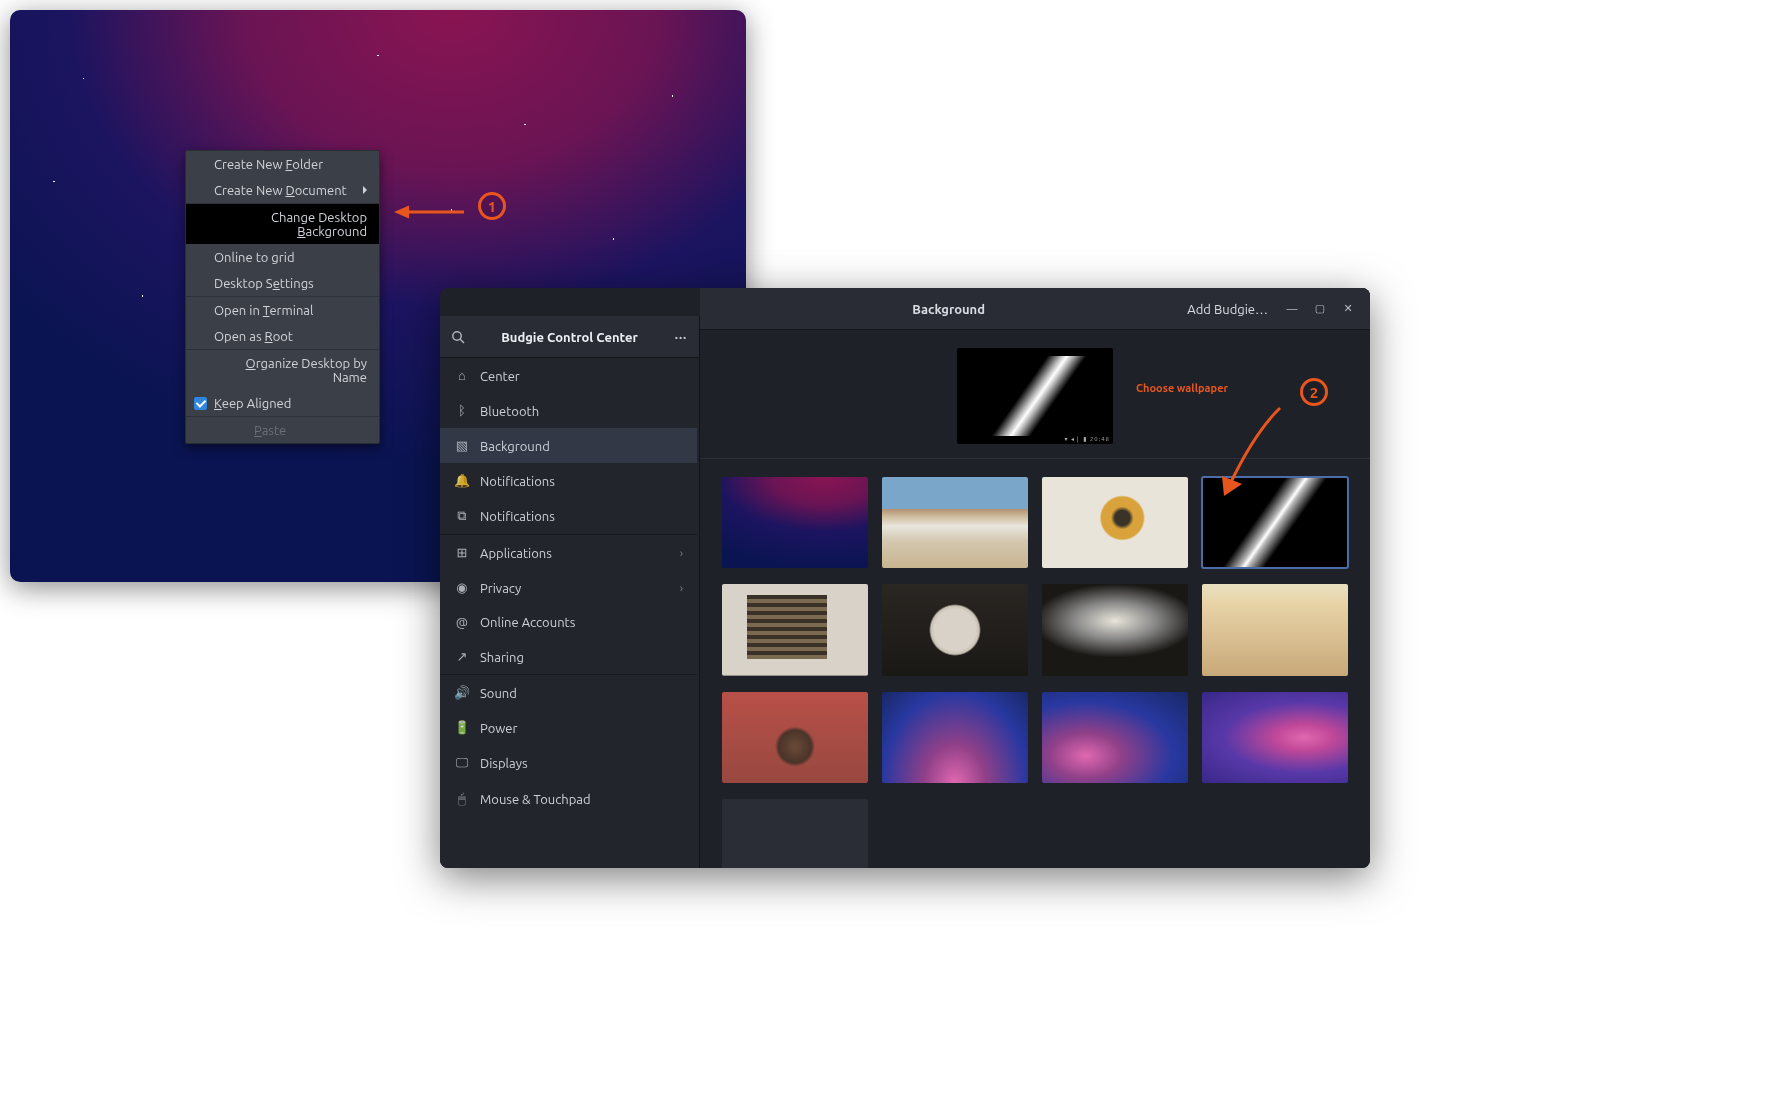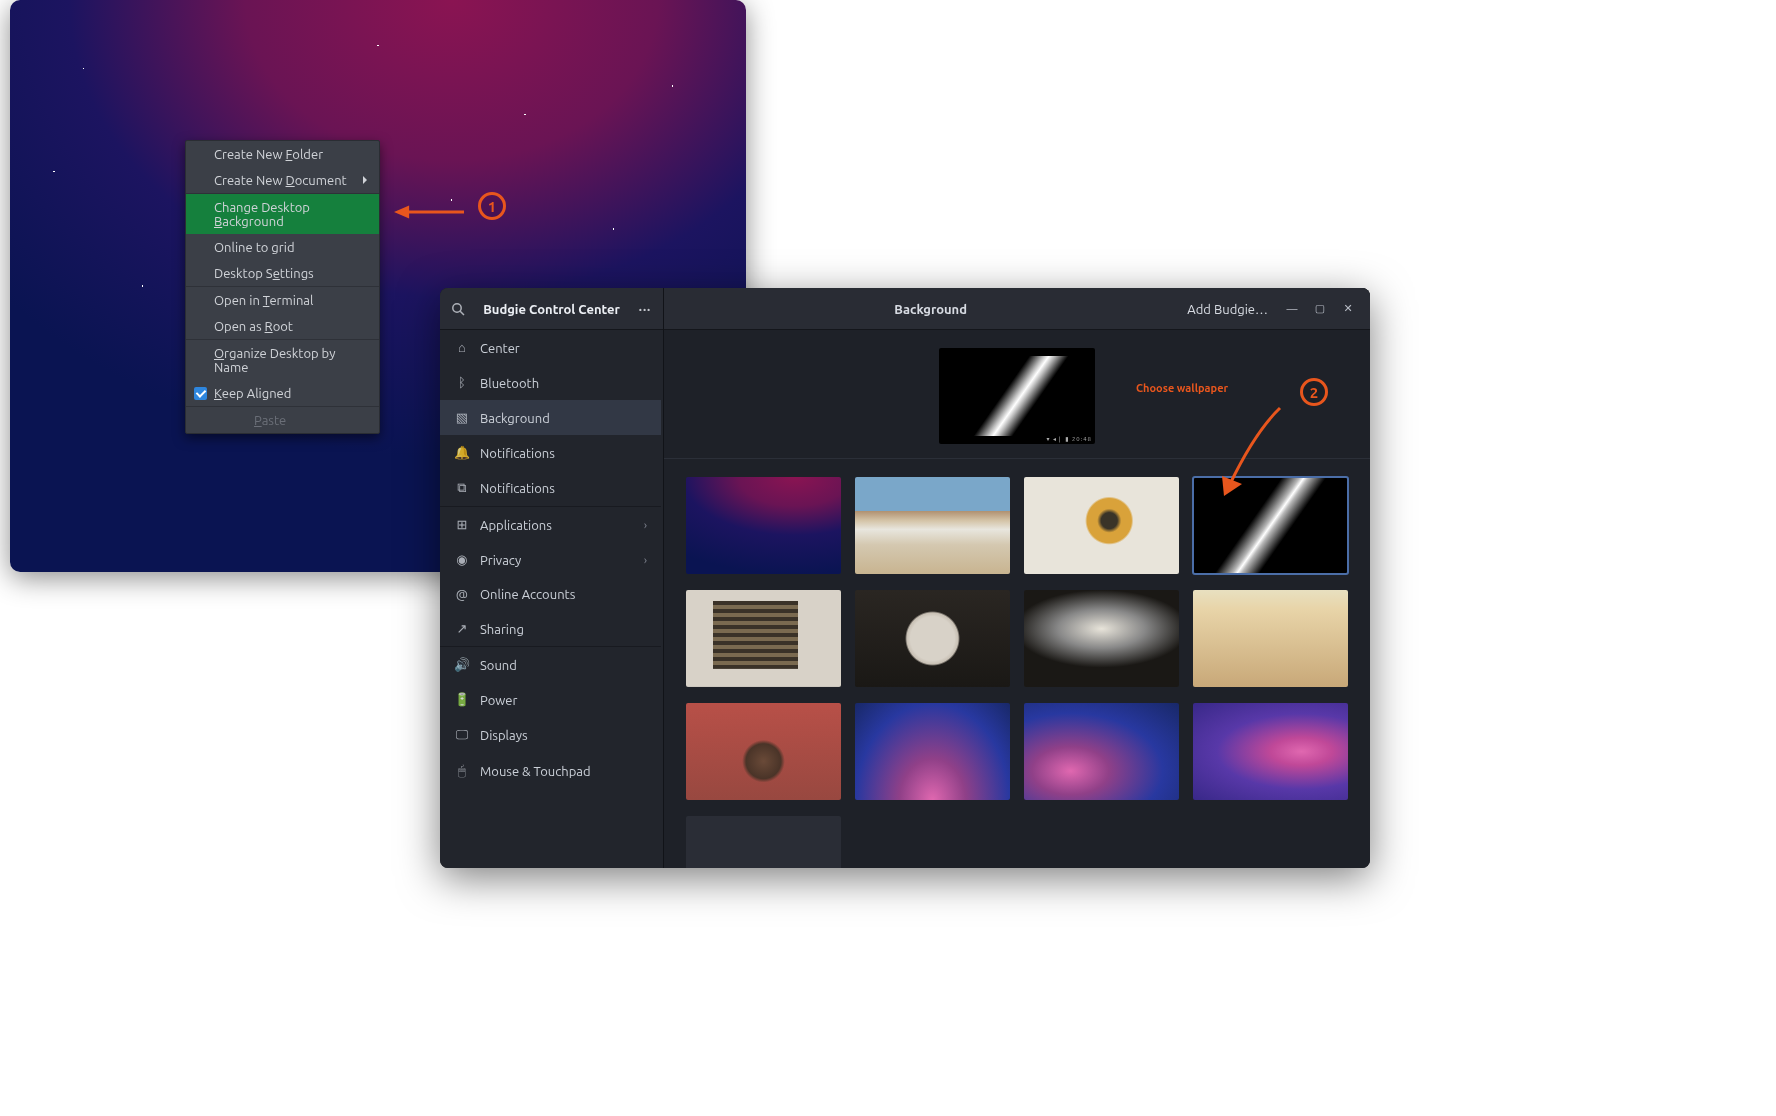--- a/index.html
+++ b/index.html
@@ -7,28 +7,29 @@
     font-family: -apple-system, "Segoe UI", Ubuntu, Cantarell, sans-serif;
     background: #fff;
     width: 1776px;
     height: 1116px;
     position: relative;
   }
   
   .desktop-window {
     position: absolute;
     left: 10px;
-    top: 0;
+    top: 10px;
     width: 736px;
     height: 572px;
     border-radius: 10px;
     overflow: hidden;
     box-shadow: 0 6px 28px rgba(0,0,0,.45);
     background:
       radial-gradient(ellipse 80% 80% at 60% 0%, #8a1452 0%, #6a1454 35%, #1c1460 65%, #0a1452 100%);
+    text-align: right;
   }
   .desktop-window::before {
     content:"";
     position:absolute; inset:0;
     background:
       radial-gradient(circle 2px at 10% 12%, #fff 40%, transparent 42%),
       radial-gradient(circle 2px at 6% 30%, #fff 40%, transparent 42%),
       radial-gradient(circle 2px at 18% 50%, #fff 40%, transparent 42%),
       radial-gradient(circle 2px at 50% 8%, #fff 40%, transparent 42%),
       radial-gradient(circle 2px at 70% 20%, #fff 40%, transparent 42%),
@@ -47,21 +48,21 @@
     font-size: 13px;
     color: #d0d3d8;
     box-shadow: 0 4px 12px rgba(0,0,0,.5);
   }
   .ctx-item {
     padding: 6px 12px 6px 28px;
     display: flex;
     align-items: center;
     position: relative;
   }
-  .ctx-item.highlighted { background: #15803d; }
+  .ctx-item.highlighted { background: #000000; }
   .ctx-item.disabled { color: #6b6f78; margin-left: 40px; }
   .ctx-sep { height:1px; background:#2e3138; }
   .ctx-arrow {
     margin-left:auto;
     width:0; height:0;
     border-left:4px solid #d0d3d8;
     border-top:4px solid transparent;
     border-bottom:4px solid transparent;
   }
   .ctx-check {
@@ -115,24 +116,25 @@
     top: 288px;
     width: 930px;
     height: 580px;
     background: #1e2128;
     border-radius: 8px;
     box-shadow: 0 10px 40px rgba(0,0,0,.5);
     display:flex;
     overflow:hidden;
   }
   .cc-sidebar {
-    width: 224px;
+    width: 260px;
     background: #22252c;
     display:flex;flex-direction:column;
     border-right:1px solid #111318;
+    margin-top:28px;
   }
   .cc-side-header {
     height: 42px;
     display:flex;align-items:center;
     padding:0 10px;
     gap:10px;
     background:#292c34;
     border-bottom:1px solid #14161b;
     font-size:13px;
     color:#eceff4;

